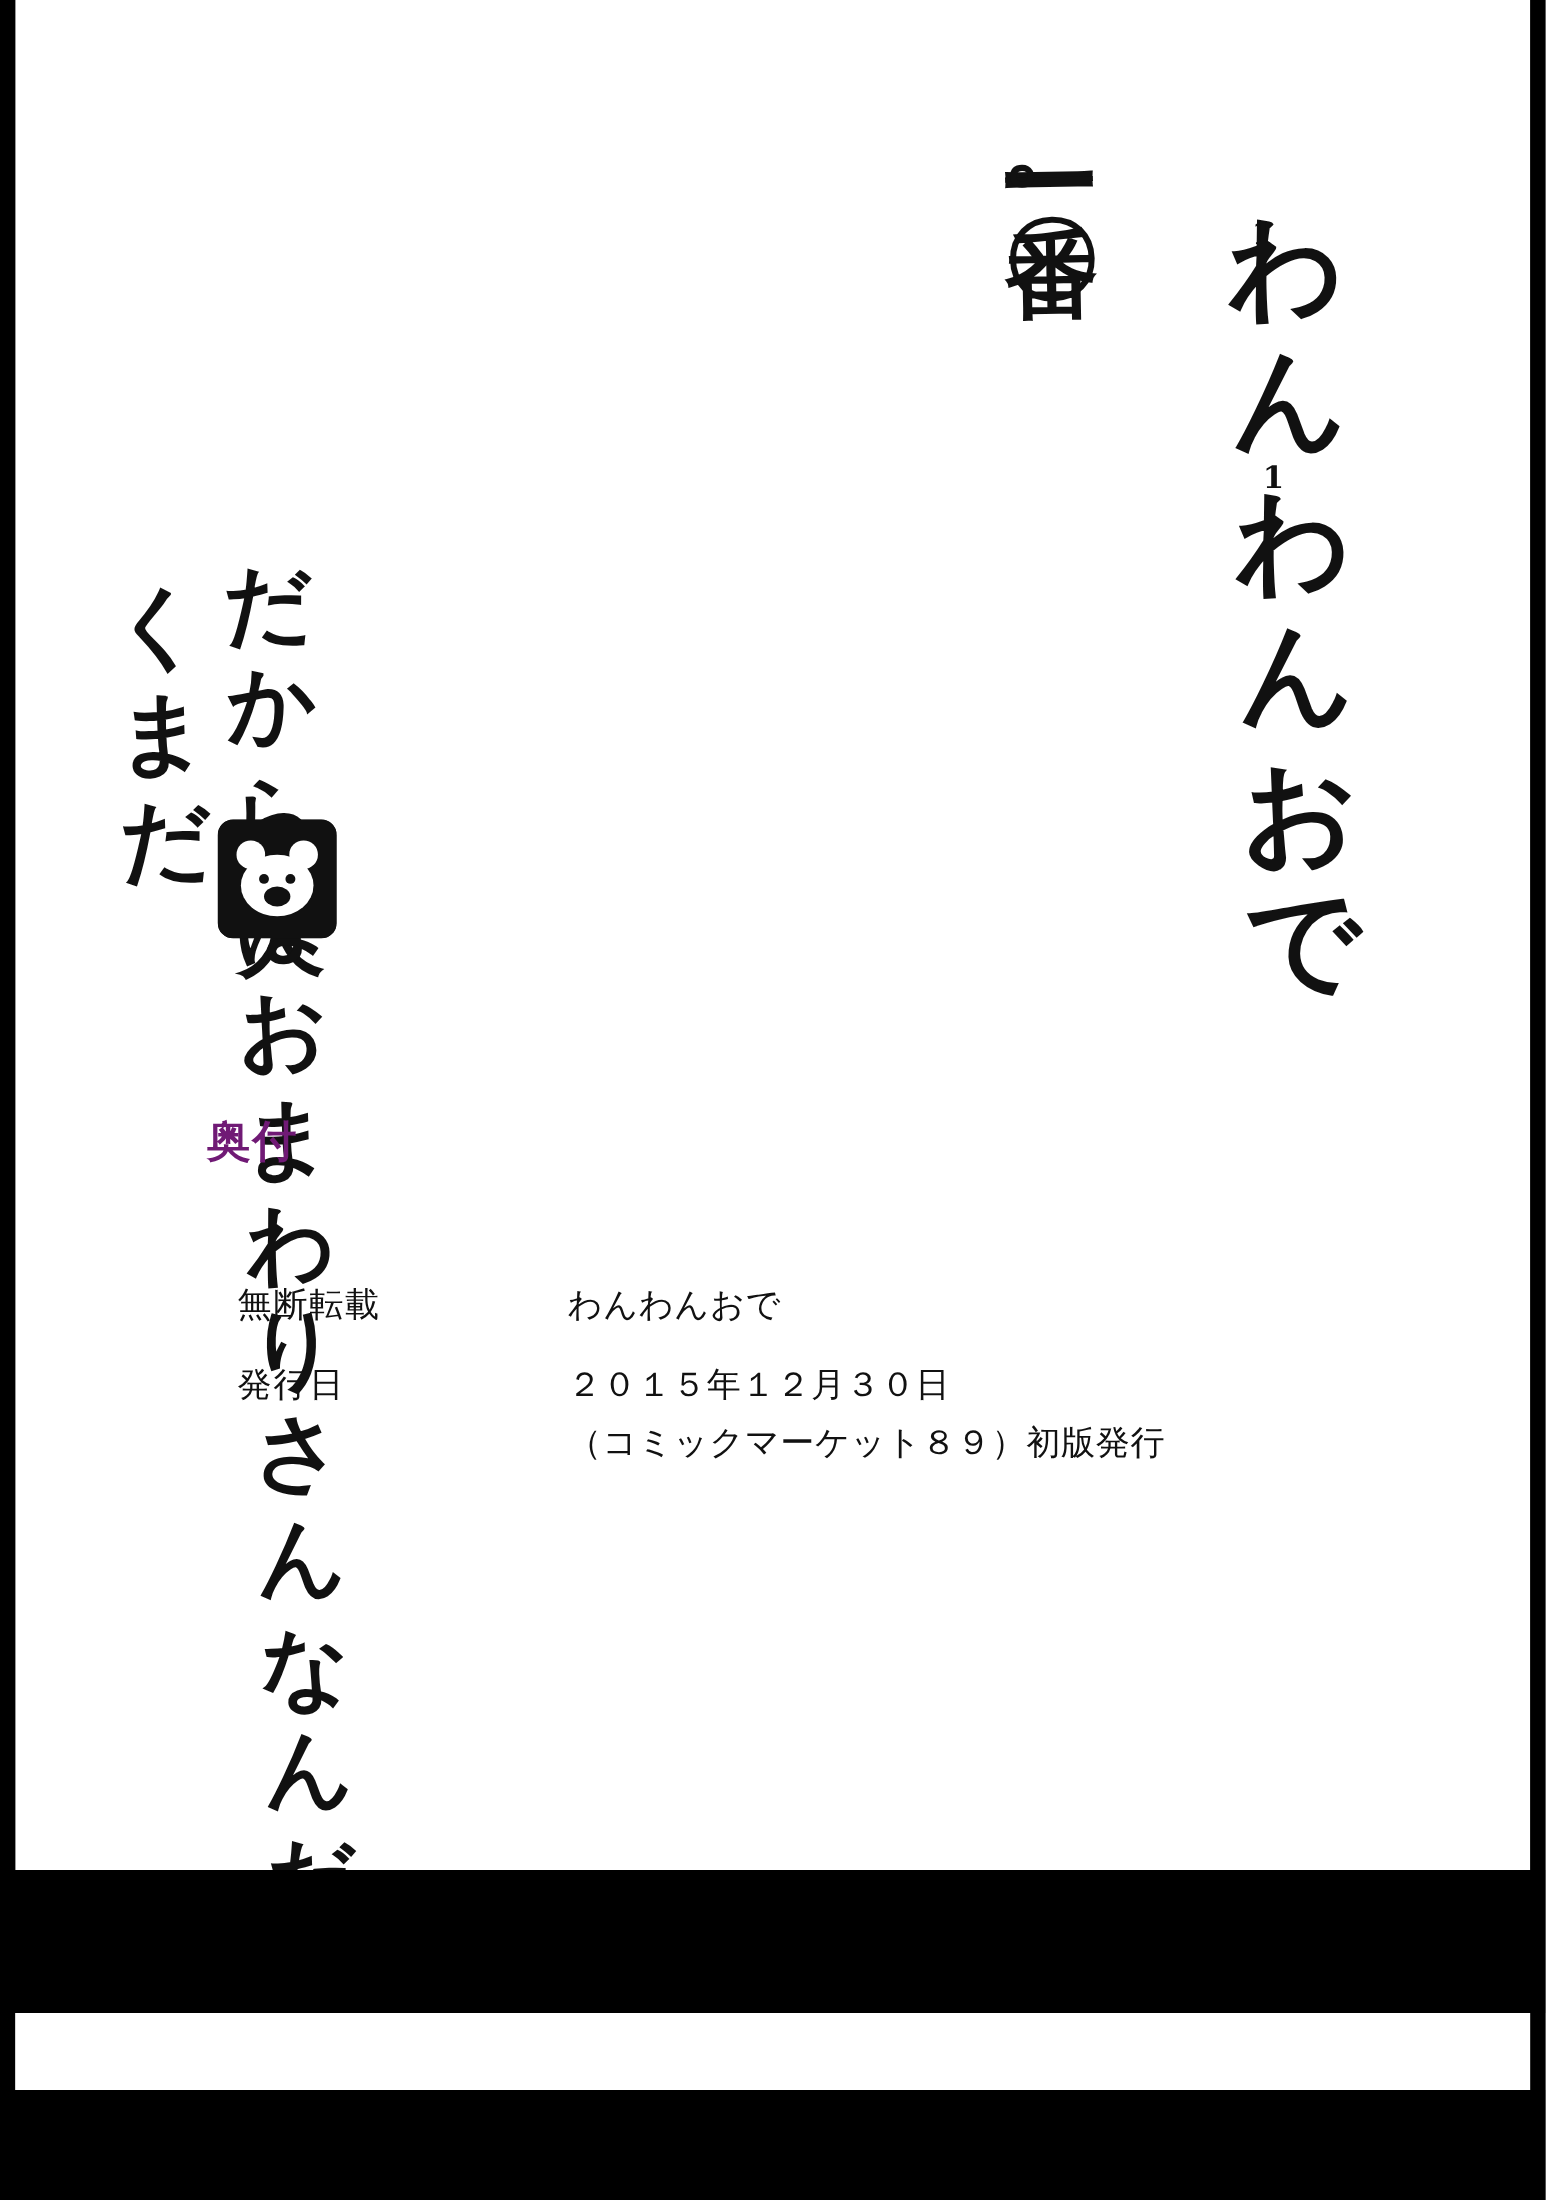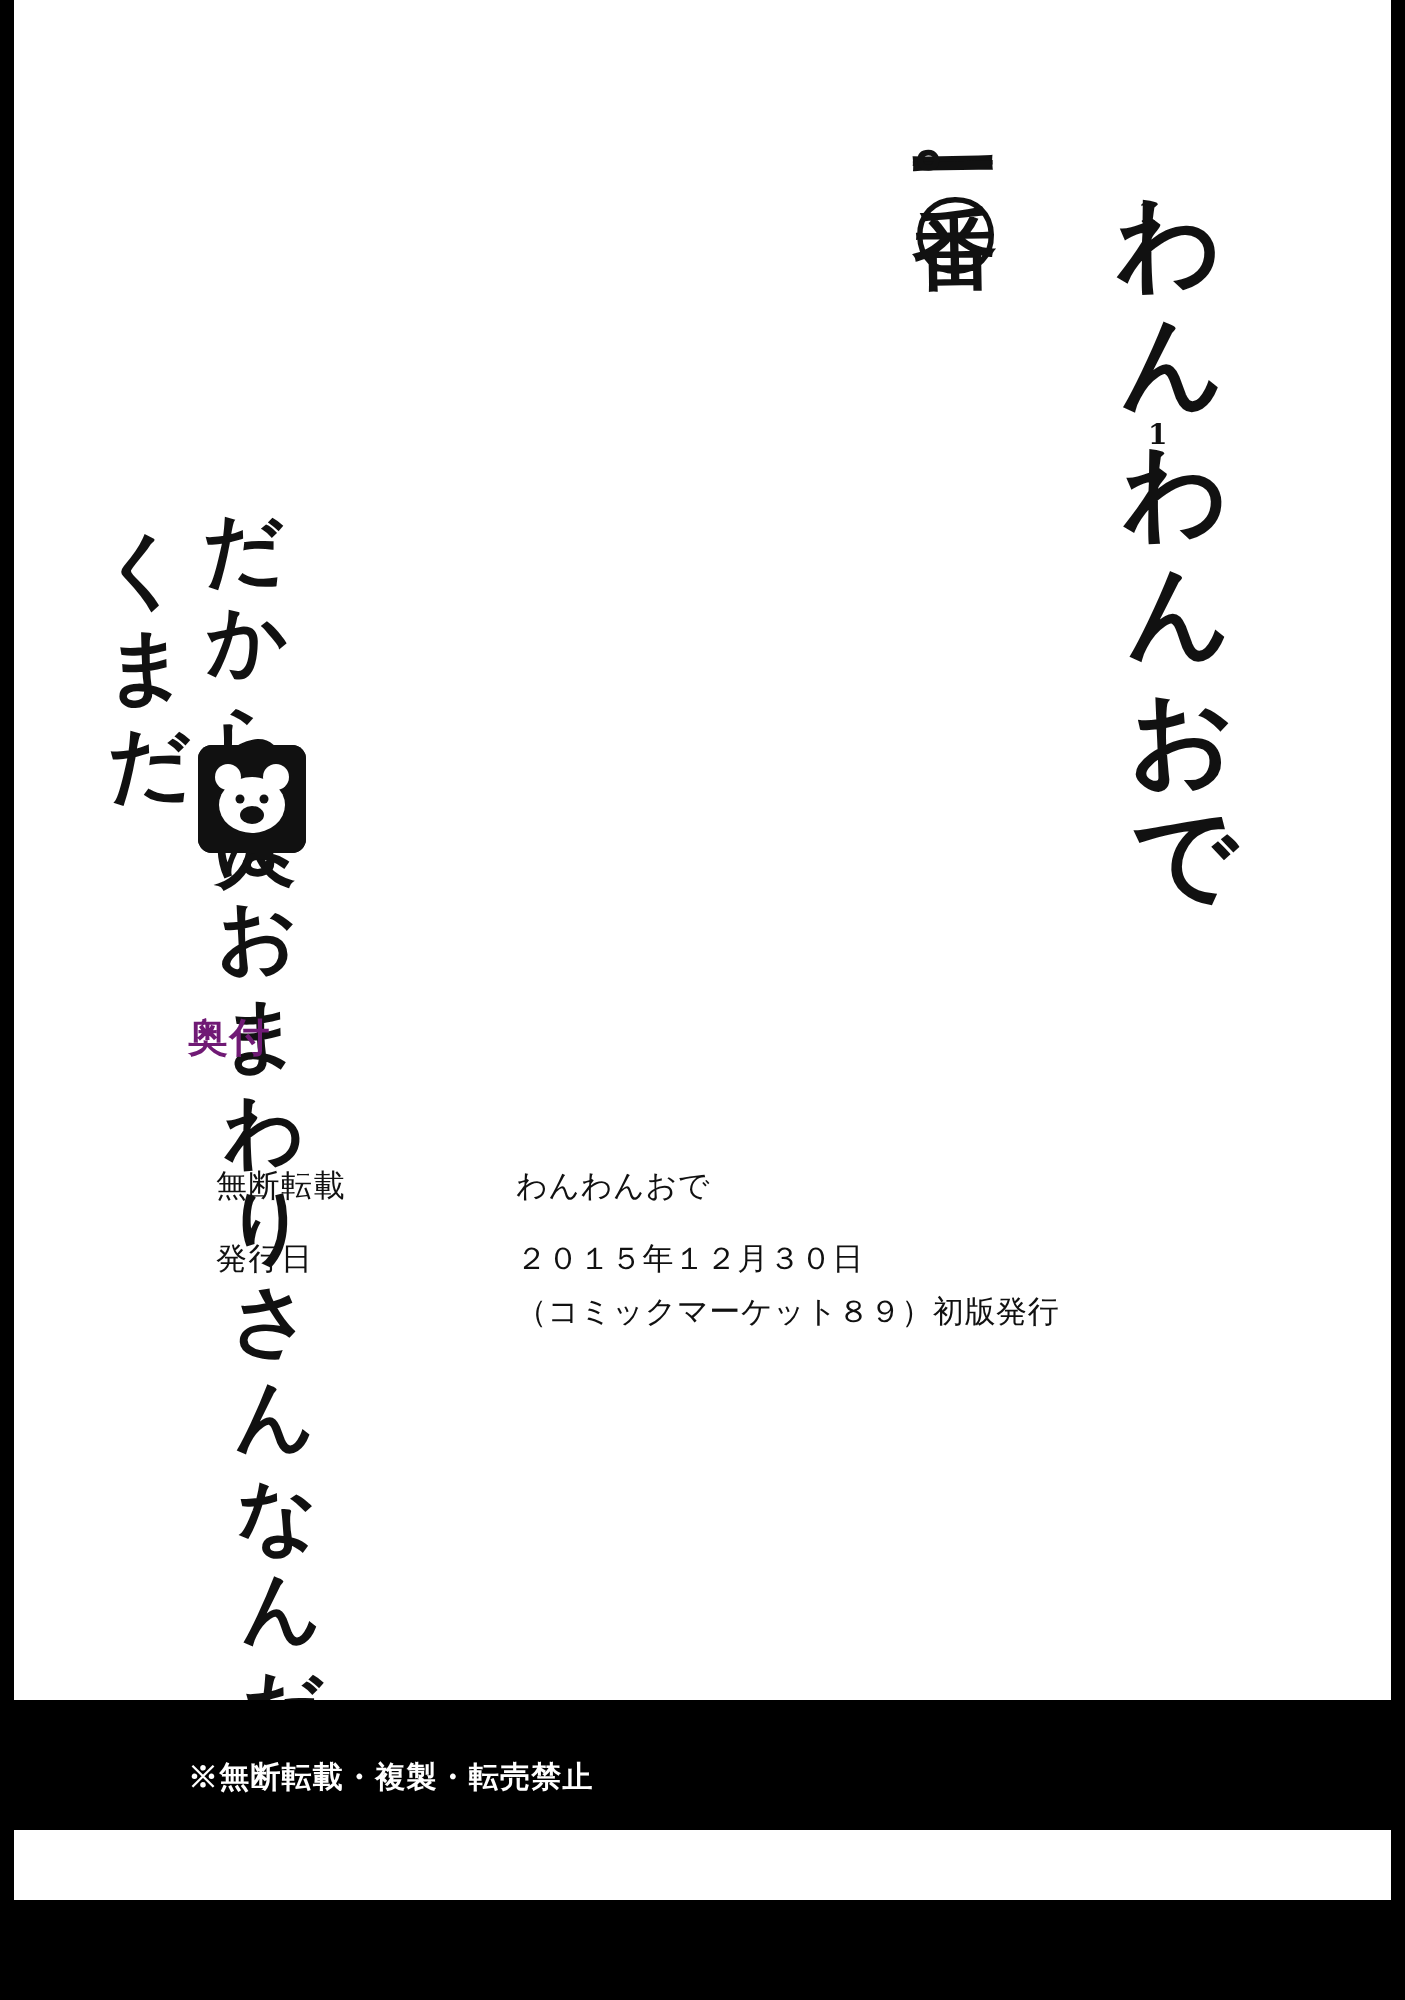--- a/index.html
+++ b/index.html
@@ -213,17 +213,16 @@
         <td class="label">発行日</td>
         <td class="value">
           <span>２０１５年１２月３０日</span>
           <span class="sub">（コミックマーケット８９）初版発行</span>
         </td>
       </tr>
     </tbody>
   </table>
 
   <div class="footer-band"></div>
-  <div class="footer-note">※無断転載・複製・転売禁止</div>
   <div class="white-strip"></div>
   <div class="bottom-black"></div>
 
 </div>
 
 </body></html>

